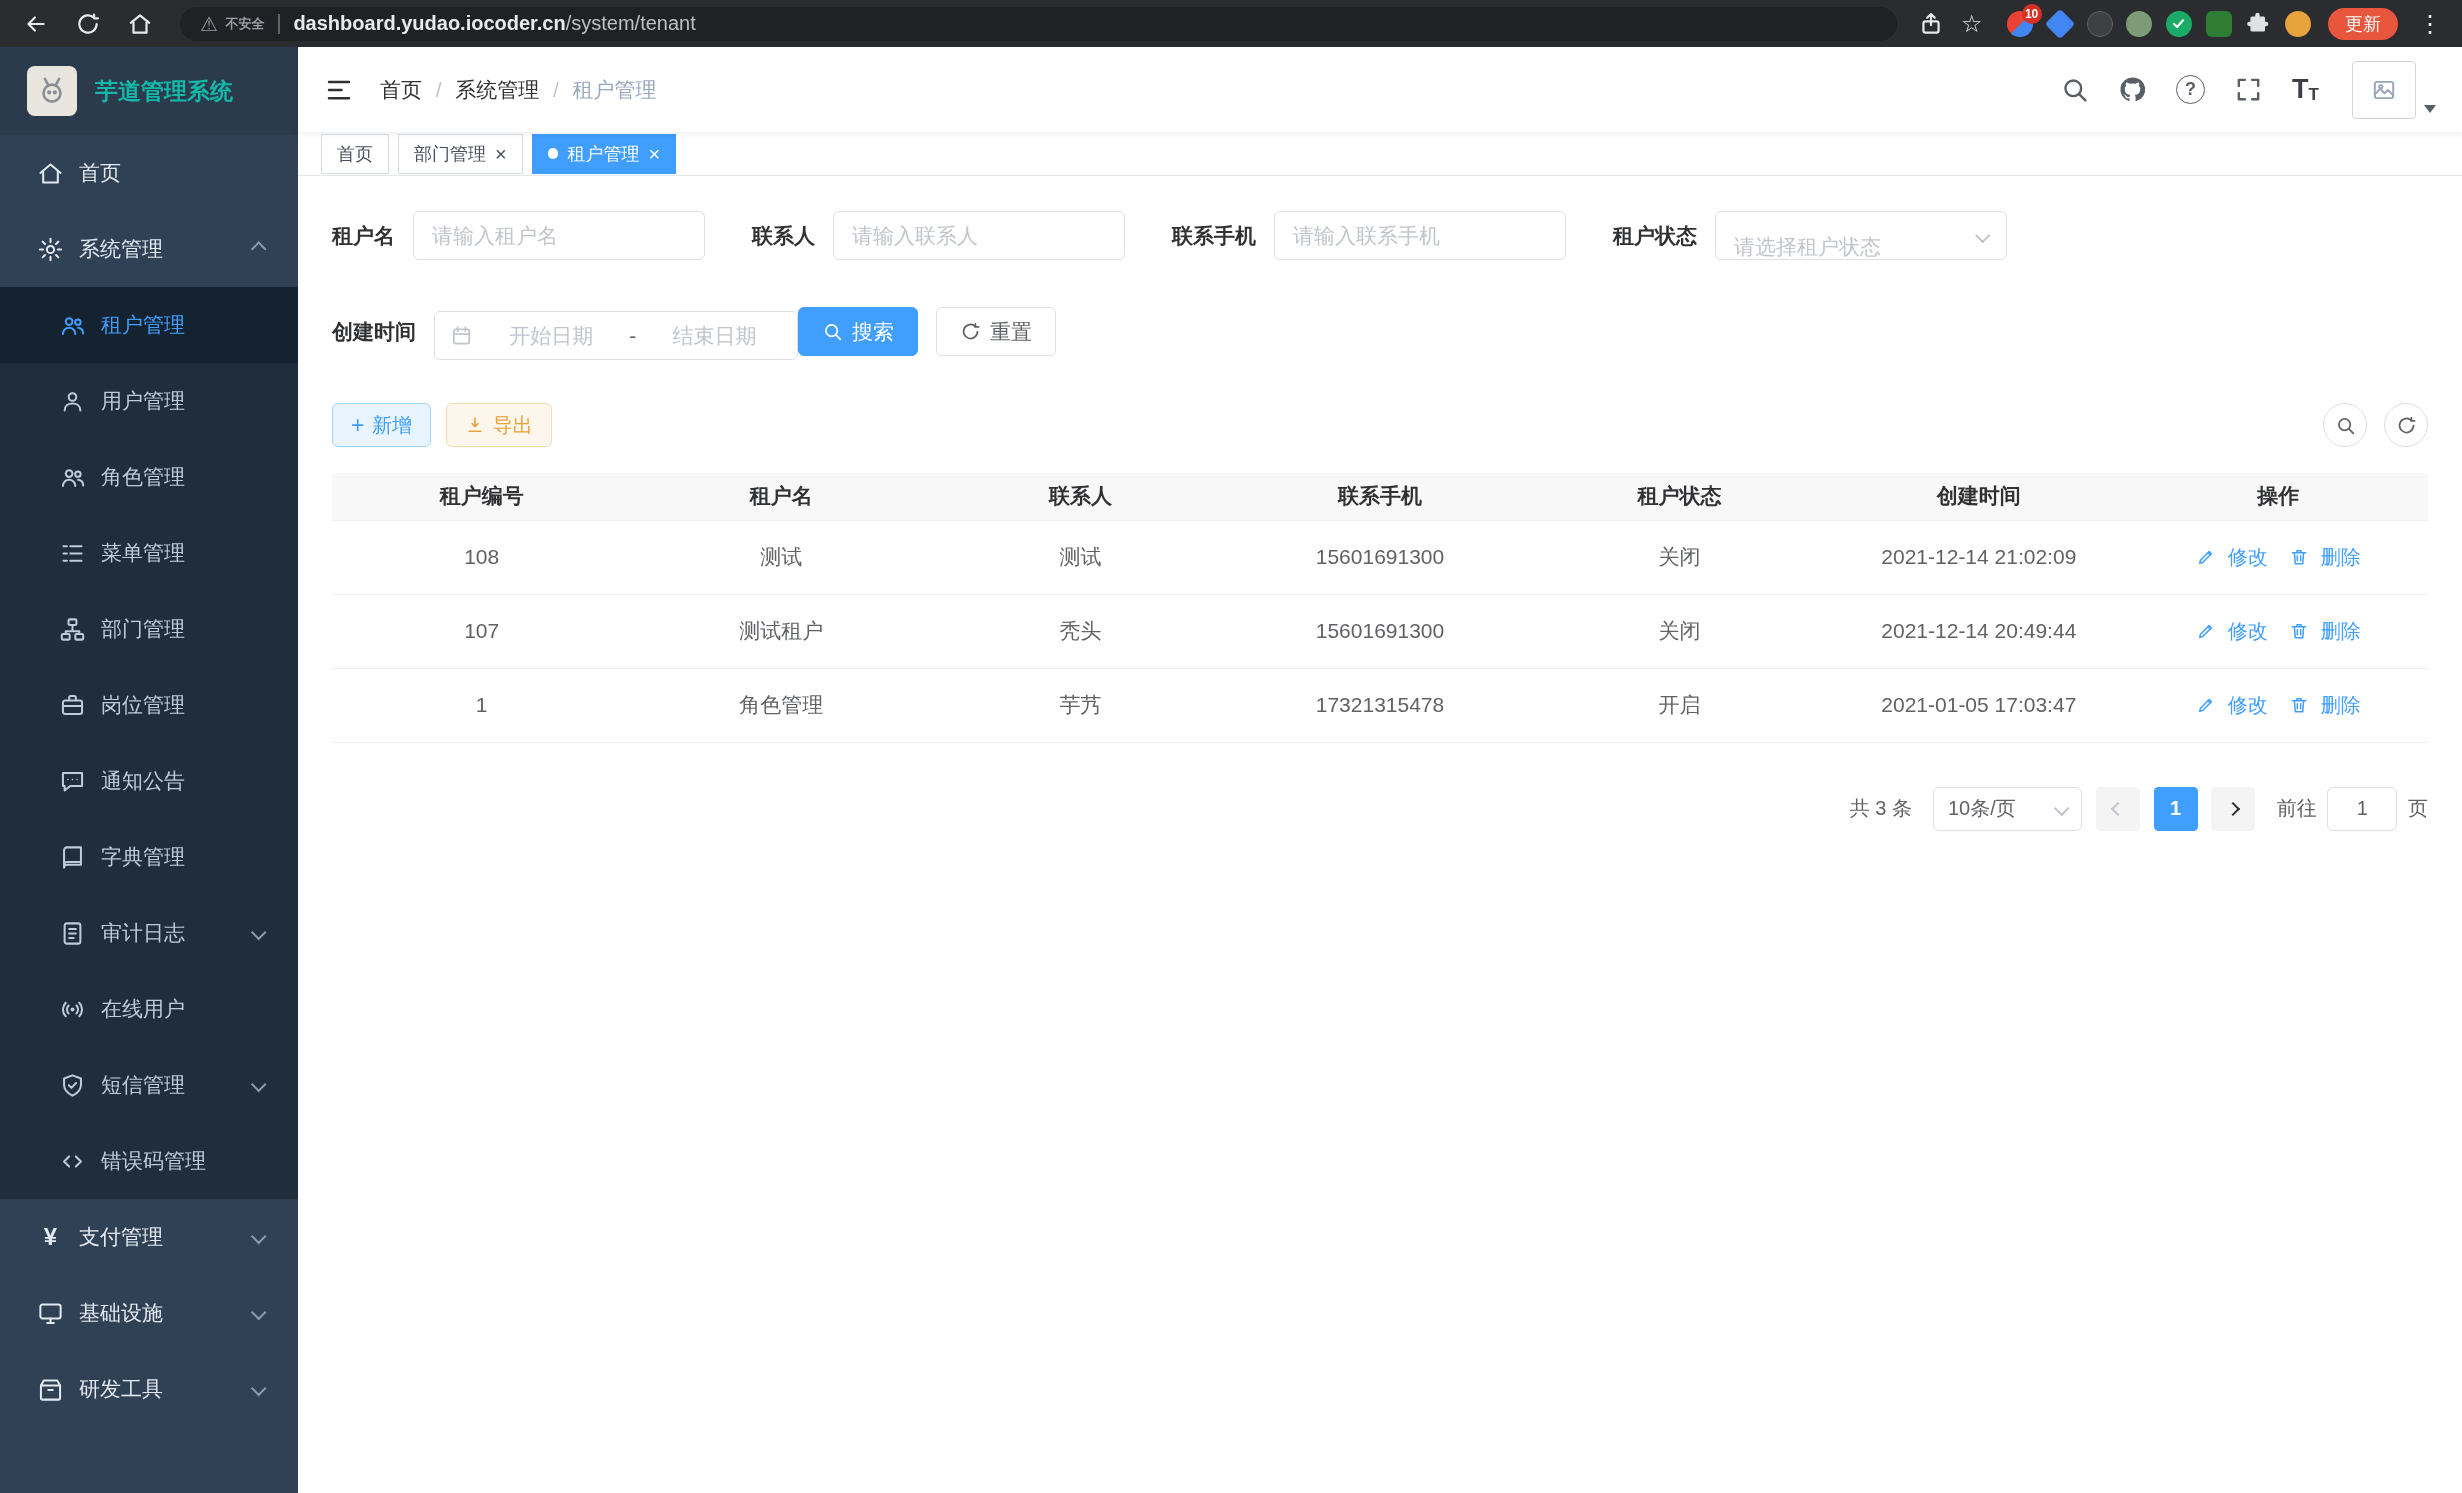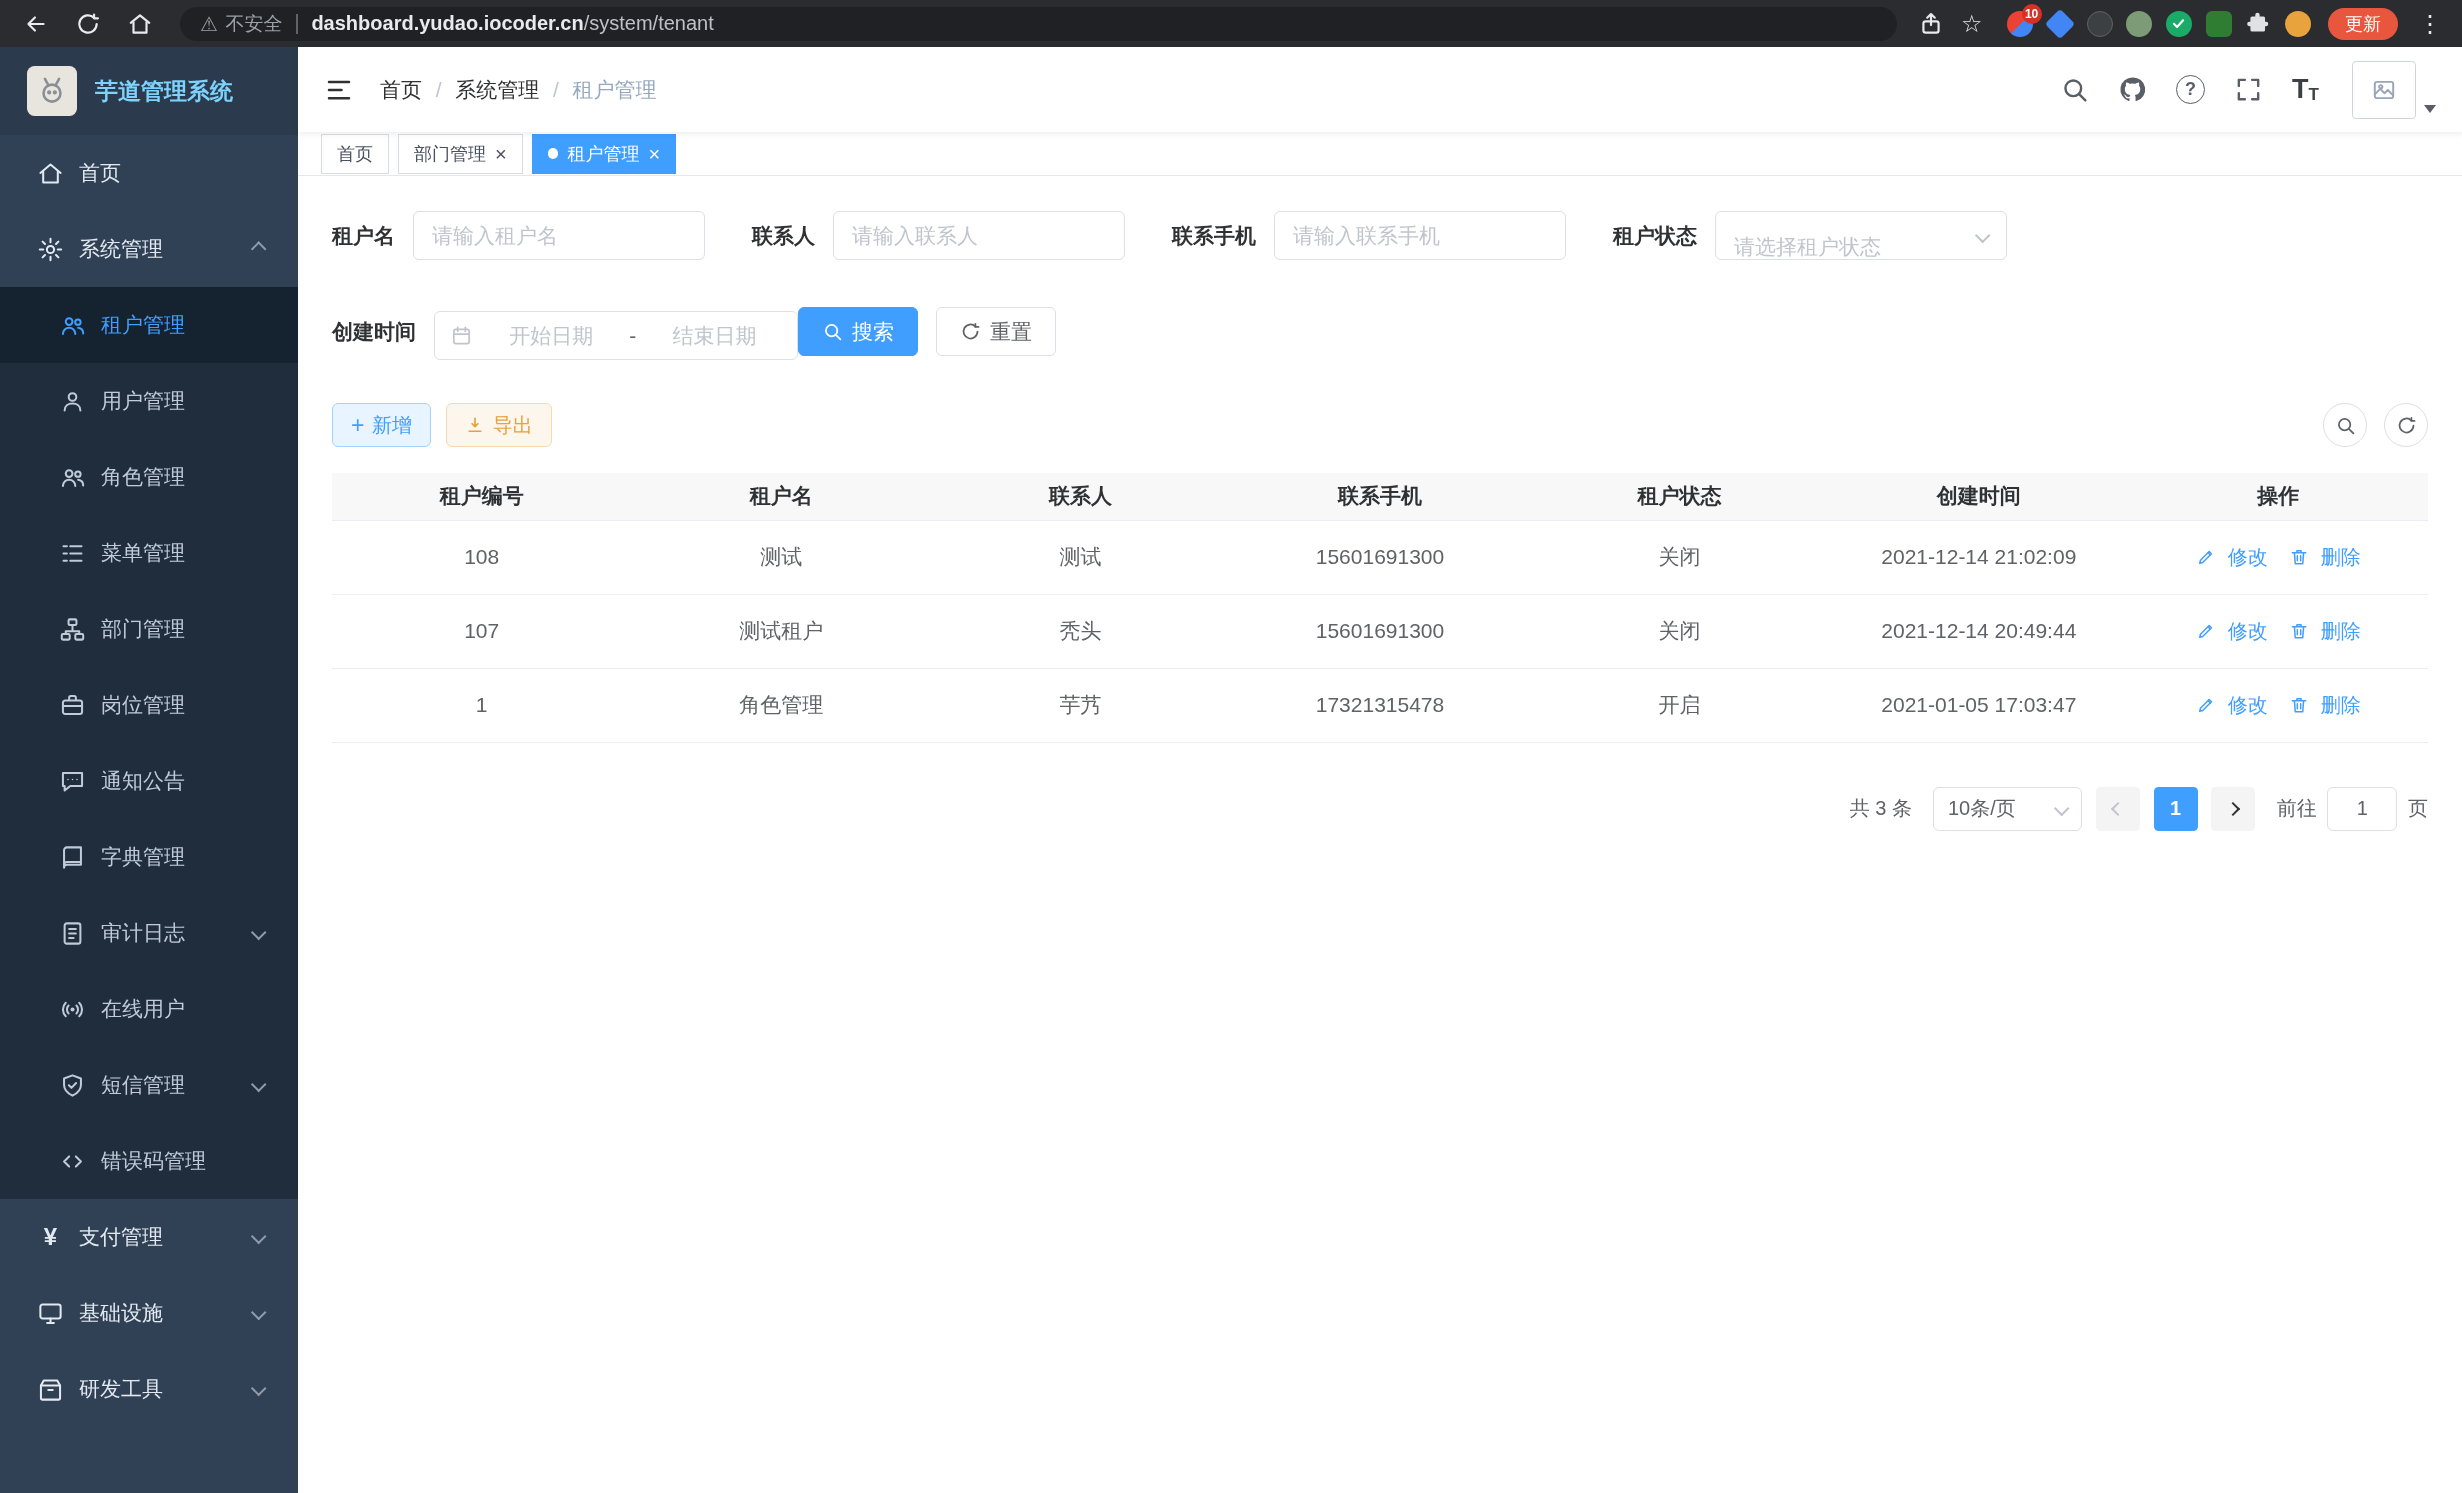--- a/index.html
+++ b/index.html
@@ -7,21 +7,21 @@
   body { font-family:"Liberation Sans","DejaVu Sans",sans-serif; background:#fff; overflow:hidden; font-size:21px; color:#303133; }
   svg { display:block; }
   .screen { width:2462px; height:1494px; display:flex; flex-direction:column; }
 
   
   .chrome { height:47px; flex:0 0 auto; background:#2b2c2f; display:flex; align-items:center; padding:0 17px; }
   .navg { display:flex; align-items:center; gap:26px; padding:0 6px; color:#e8eaed; }
   .cicon { width:26px; height:26px; color:#e8eaed; cursor:pointer; }
   .urlbar { flex:1; min-width:0; height:34px; margin:0 21px; background:#202124; border-radius:17px; display:flex; align-items:center; padding:0 20px; }
   .warn-glyph { font-size:20px; color:#9aa0a6; margin-right:7.6px; }
-  .notsecure { font-size:19px; color:#9aa0a6; white-space:nowrap; }
+  .notsecure { font-size:13px; color:#9aa0a6; white-space:nowrap;font-weight:bold; }
   .url-sep { width:1.5px; height:20px; background:#5f6368; margin:0 13.7px; }
   .url-domain { font-size:20px; color:#e8eaed; font-weight:600; }
   .url-path { font-size:20px; color:#bdc1c6; }
   .chrome-right { display:flex; align-items:center; gap:17px; color:#e8eaed; }
   .glyph-star { font-size:24px; color:#e8eaed; cursor:pointer; line-height:1; }
   .ext-strip { display:flex; align-items:center; gap:13.7px; margin-left:7.6px; }
   .ext { position:relative; width:26px; height:26px; cursor:pointer; }
   .ext-face { display:block; width:26px; height:26px; border-radius:50%; }
   .ext-face.square { border-radius:6px; }
   .ext-face.diamond { border-radius:4.6px; transform:rotate(45deg) scale(.82); }
@@ -31,21 +31,21 @@
   .ext-check-svg { position:absolute; inset:0; margin:auto; width:17px; height:17px; color:#fff; }
 
   
   .app { flex:1; display:flex; min-height:0; }
 
   
   .sidebar { width:298px; flex:0 0 auto; background:#304156; color:#bfcbd9; display:flex; flex-direction:column; overflow:hidden; }
   .logo-row { height:88px; display:flex; align-items:center; padding:0 27px; background:#2b3a4d; flex:0 0 auto; }
   .logo-img { width:50px; height:50px; border-radius:7.6px; background:#e8e4de; display:flex; align-items:center; justify-content:center; color:#8a8f96; overflow:hidden; }
   .logo-img svg { width:34px; height:34px; }
-  .logo-title { margin-left:18px; color:#7dd3fc; font-weight:700; font-size:23px; white-space:nowrap;font-family:Liberation Serif, serif; }
+  .logo-title { margin-left:18px; color:#14b8a6; font-weight:700; font-size:23px; white-space:nowrap;font-family:Liberation Serif, serif; }
   .menu { flex:1; overflow:hidden; }
   .mi { position:relative; height:76px; display:flex; align-items:center; padding-left:37px; cursor:pointer; color:#e3e9f1; font-size:21px; white-space:nowrap; }
   .mi .mi-ic { width:27px; height:27px; flex:0 0 auto; margin-right:15px; color:currentColor; display:flex; align-items:center; justify-content:center; }
   .mi .mi-ic svg { width:100%; height:100%; }
   .mi.sub { background:#1f2d3d; padding-left:59px; color:#bfcbd9; }
   .mi.sub.active { background:#152230; color:#409eff; }
   .mi .chev { position:absolute; right:34px; }
   .pay-glyph { font-size:24px; font-weight:700; line-height:1; }
 
   .chev { display:inline-block; width:11.4px; height:11.4px; border-right:2.3px solid currentColor; border-bottom:2.3px solid currentColor; }

